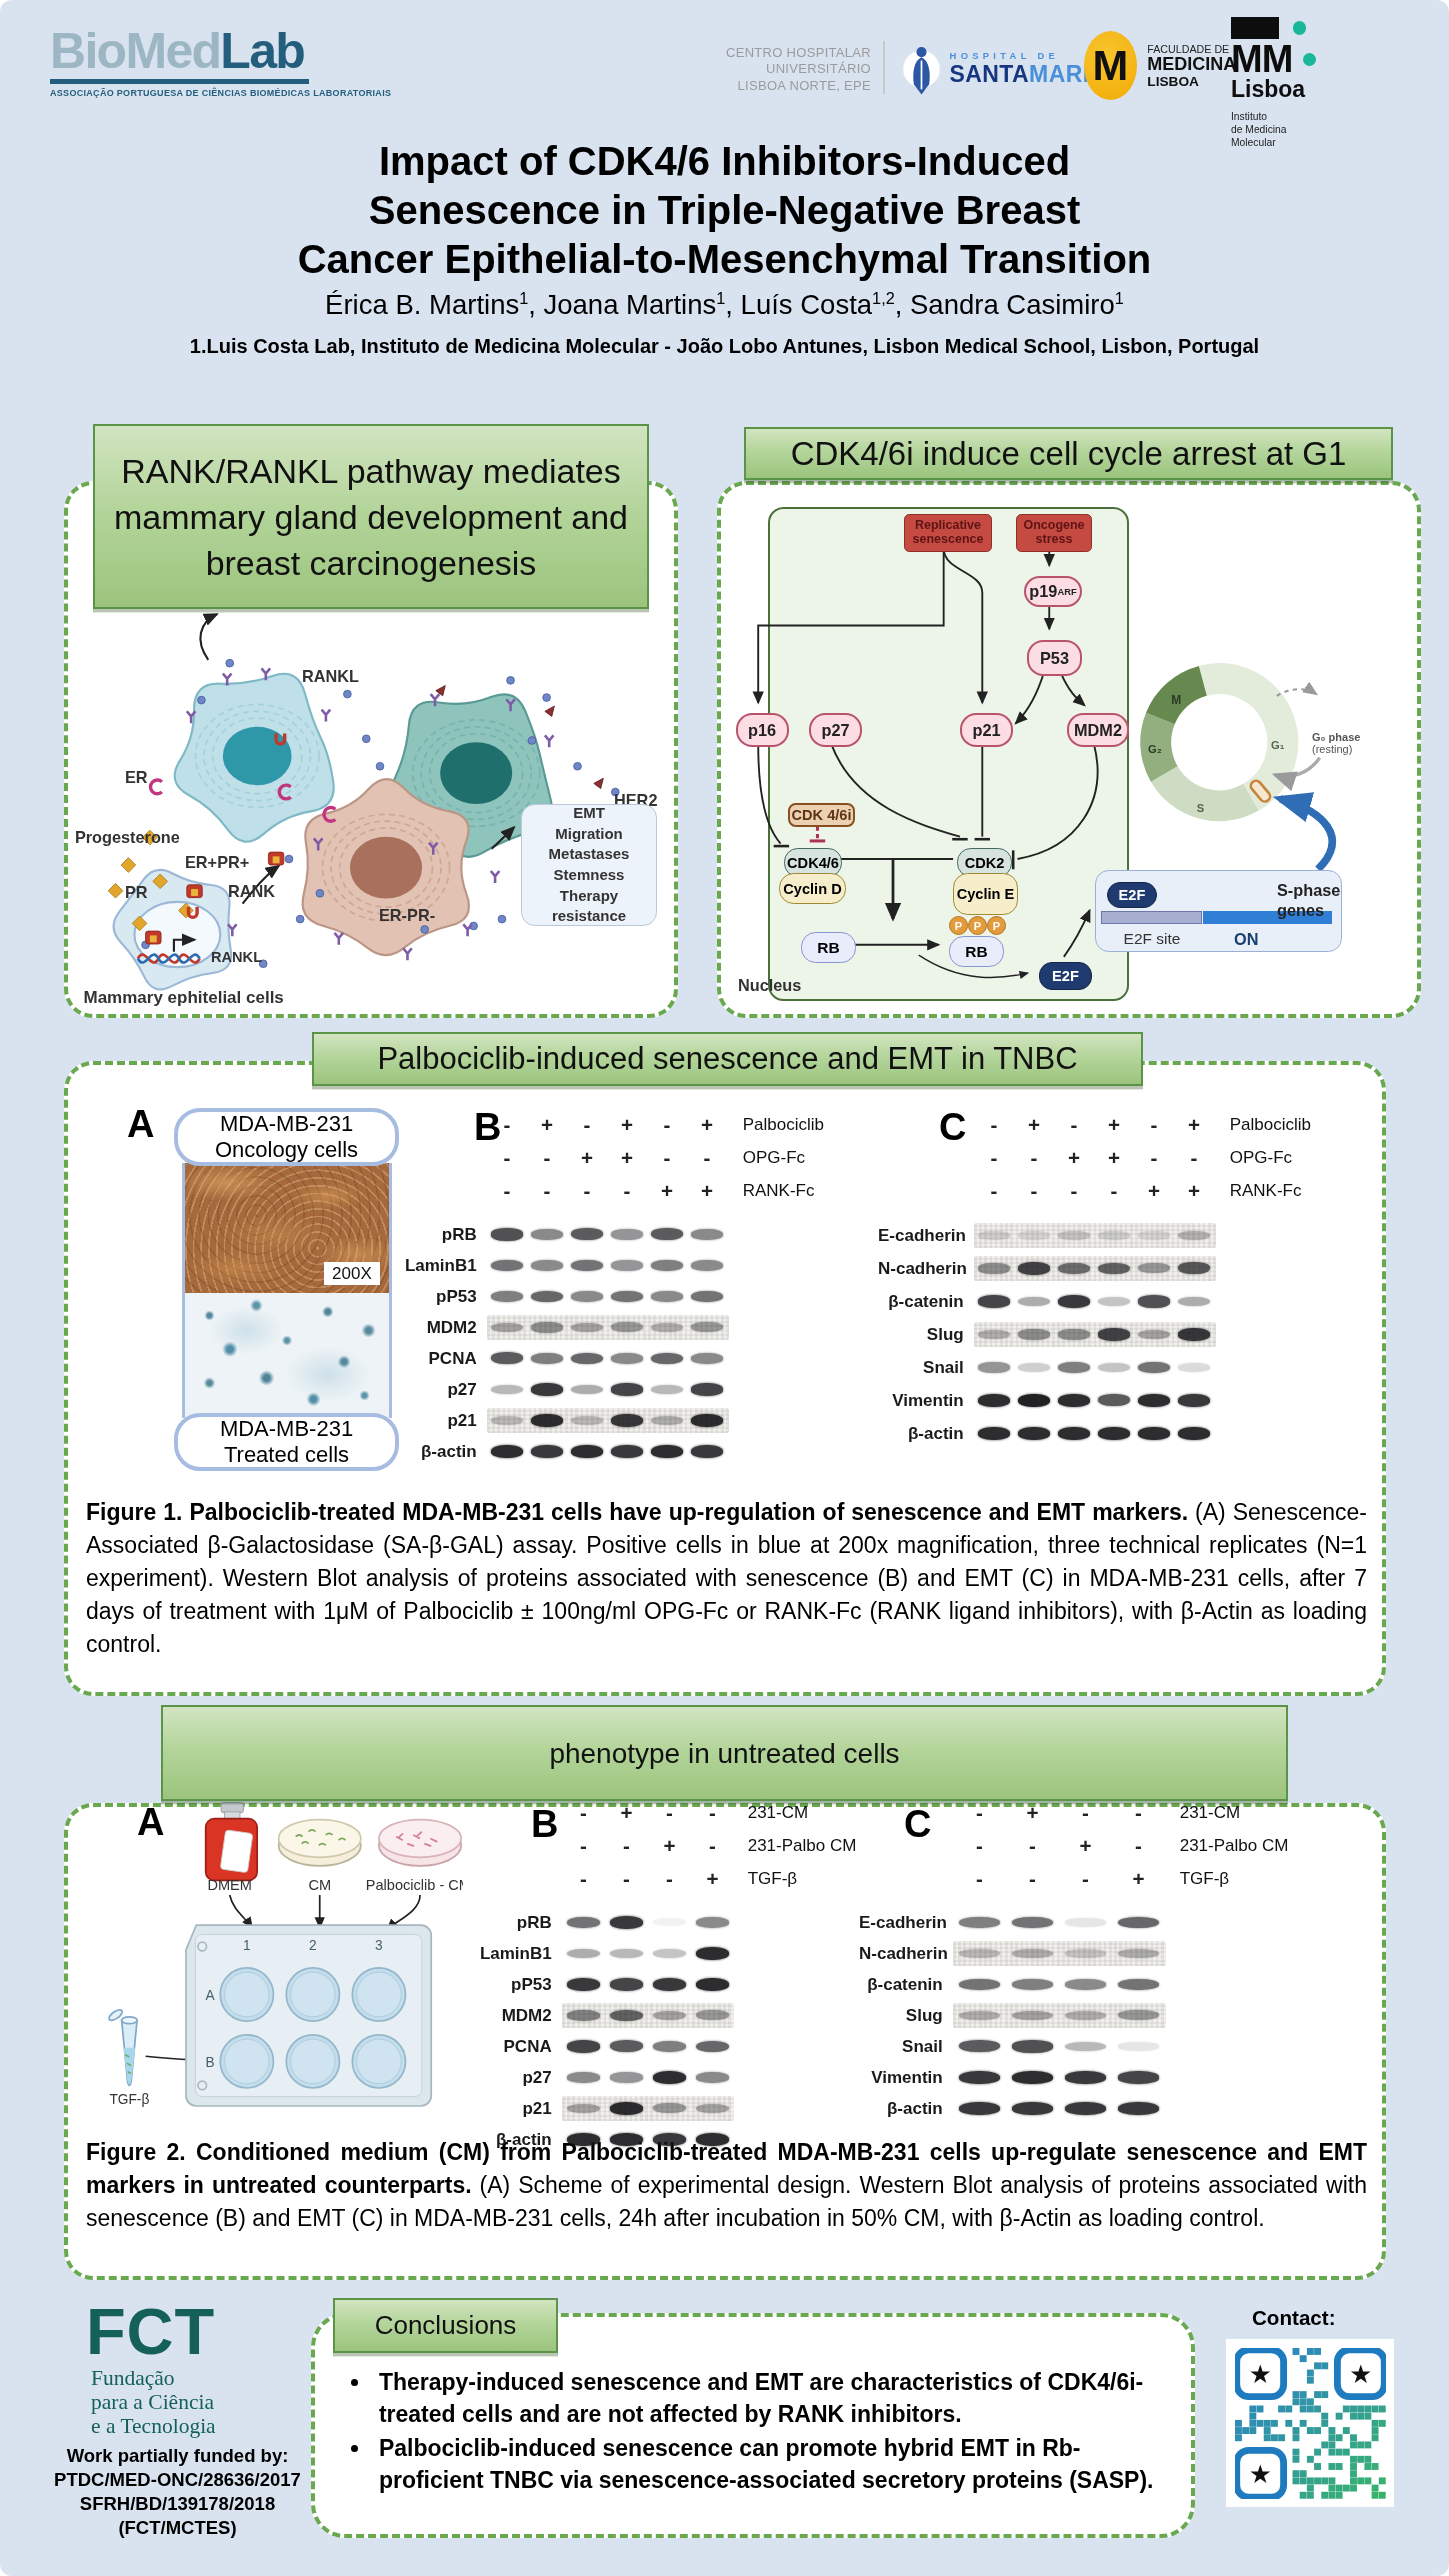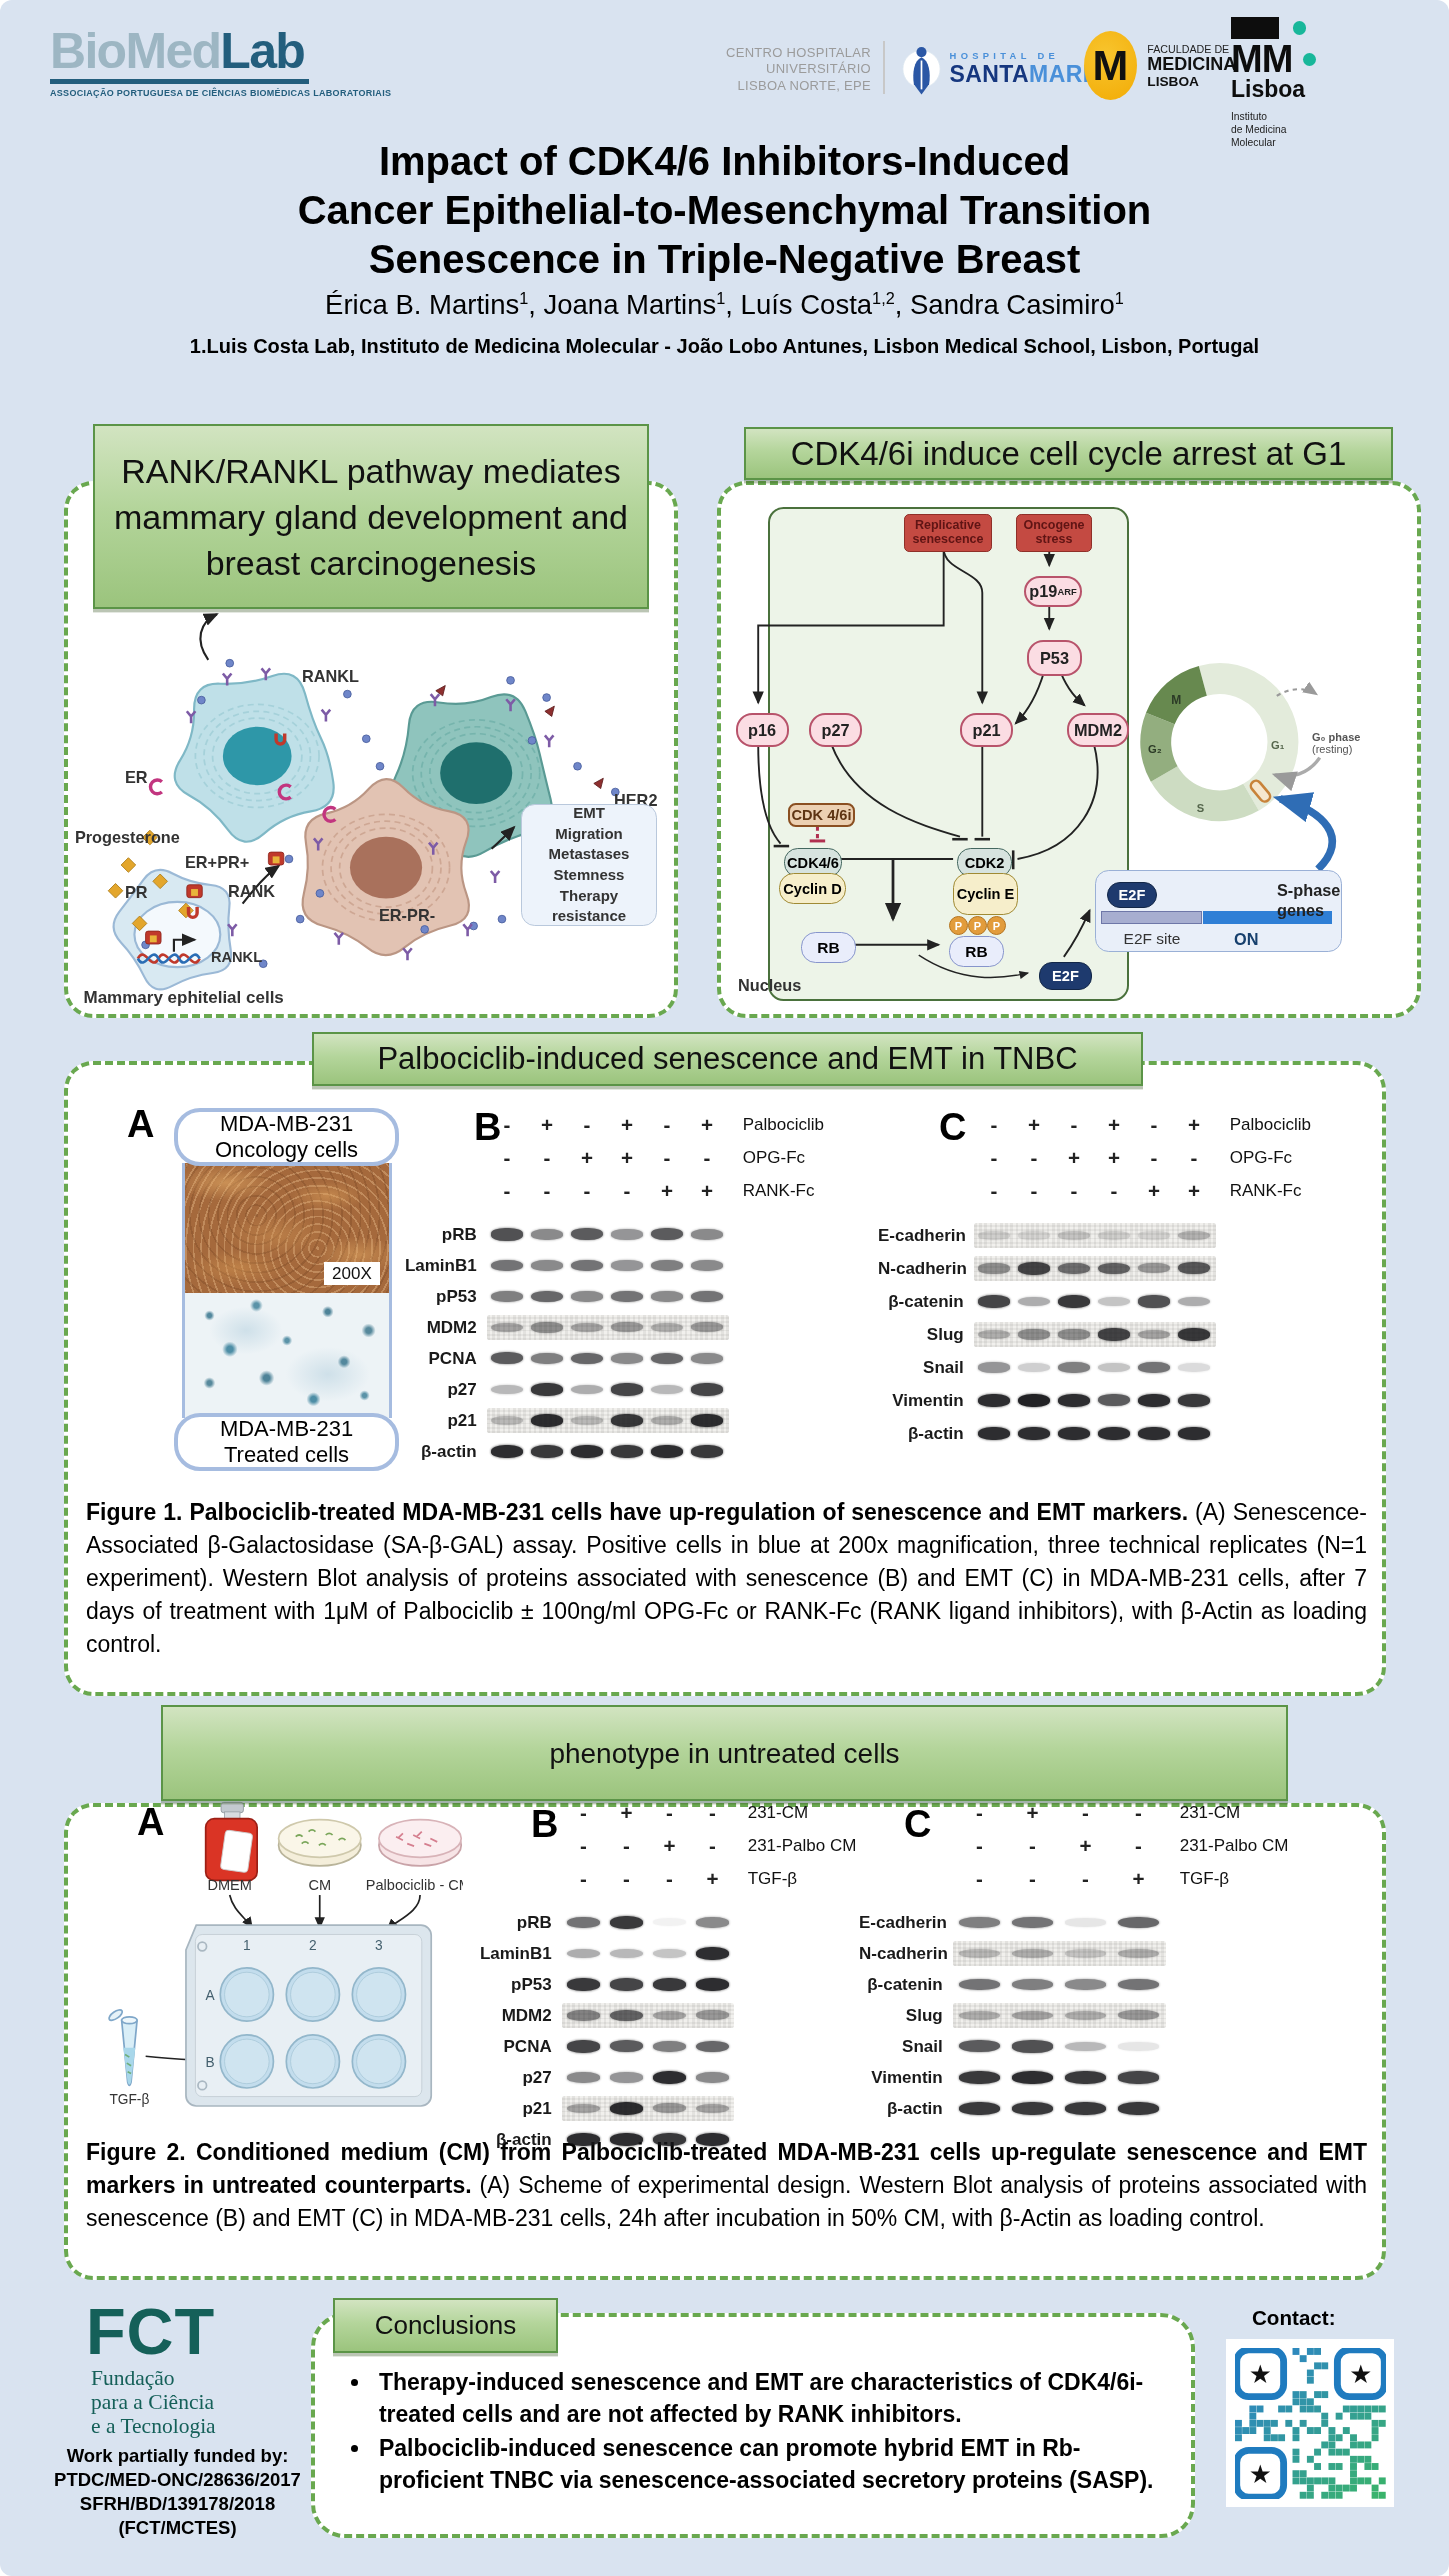--- a/index.html
+++ b/index.html
@@ -126,22 +126,22 @@
     <div class="imm-city">Lisboa</div>
     <div class="imm-inst">
         <div>Instituto</div>
         <div>de Medicina</div>
         <div>Molecular</div>
       </div>
   </div>
 
   <div class="main-title" style="top:137px">
       <div>Impact of CDK4/6 Inhibitors-Induced</div>
+      <div>Senescence in Triple-Negative Breast</div>
       <div>Cancer Epithelial-to-Mesenchymal Transition</div>
-      <div>Senescence in Triple-Negative Breast</div>
     </div>
   <div class="authors" style="top:289px" id="authors"><span>Érica B. Martins</span><sup>1</sup><span>, </span><span>Joana Martins</span><sup>1</sup><span>, </span><span>Luís Costa</span><sup>1,2</sup><span>, </span><span>Sandra Casimiro</span><sup>1</sup></div>
   <div class="affils" style="top:333px">
       <div>1.Luis Costa Lab, Instituto de Medicina Molecular - João Lobo Antunes, Lisbon Medical School, Lisbon, Portugal</div>
     </div>
 
   <div class="green-box" style="left:93px;top:424px;width:556px;height:185px;font-size:34px;line-height:46px;padding:0 12px">
       <span>RANK/RANKL pathway mediates mammary gland development and breast carcinogenesis</span>
     </div>
   <div class="dashed-panel" style="left:64px;top:481px;width:614px;height:537px" id="rankPanel">

